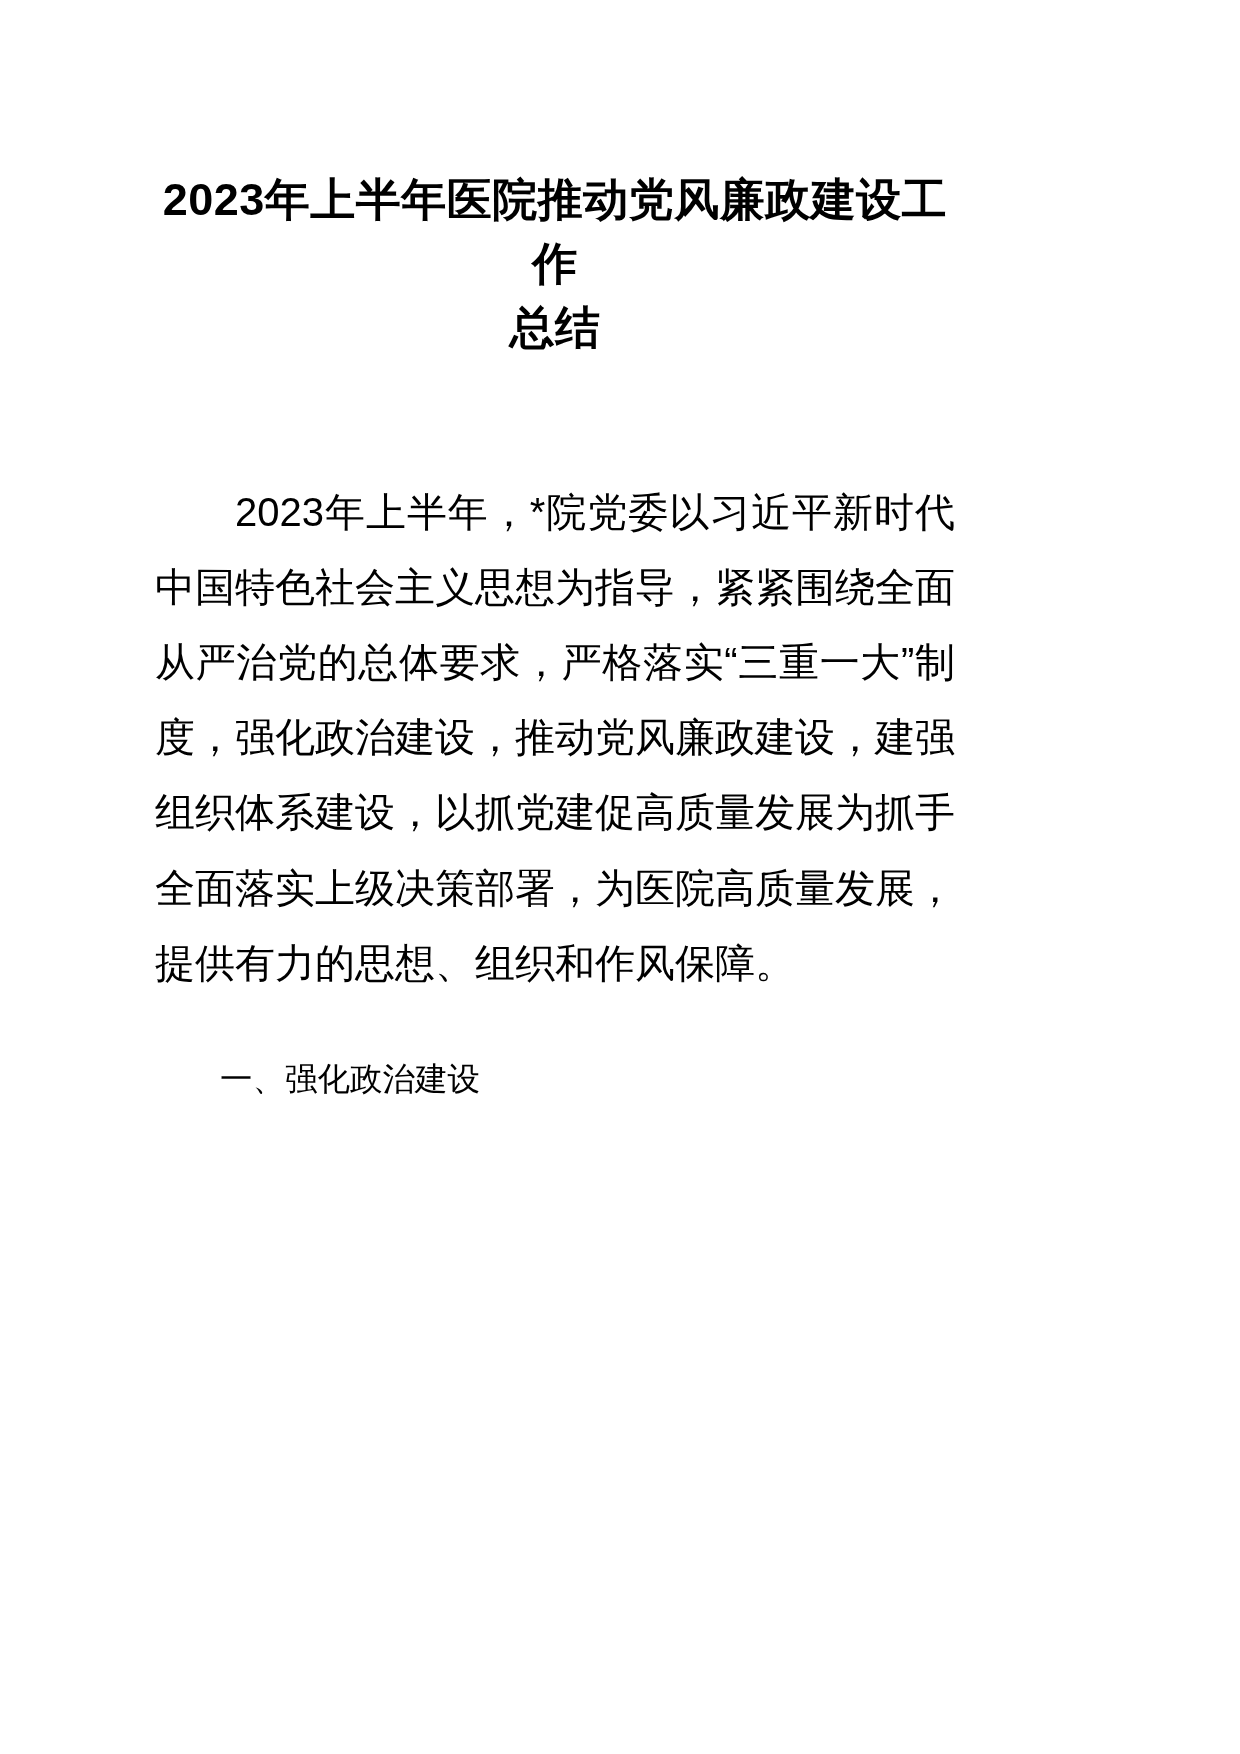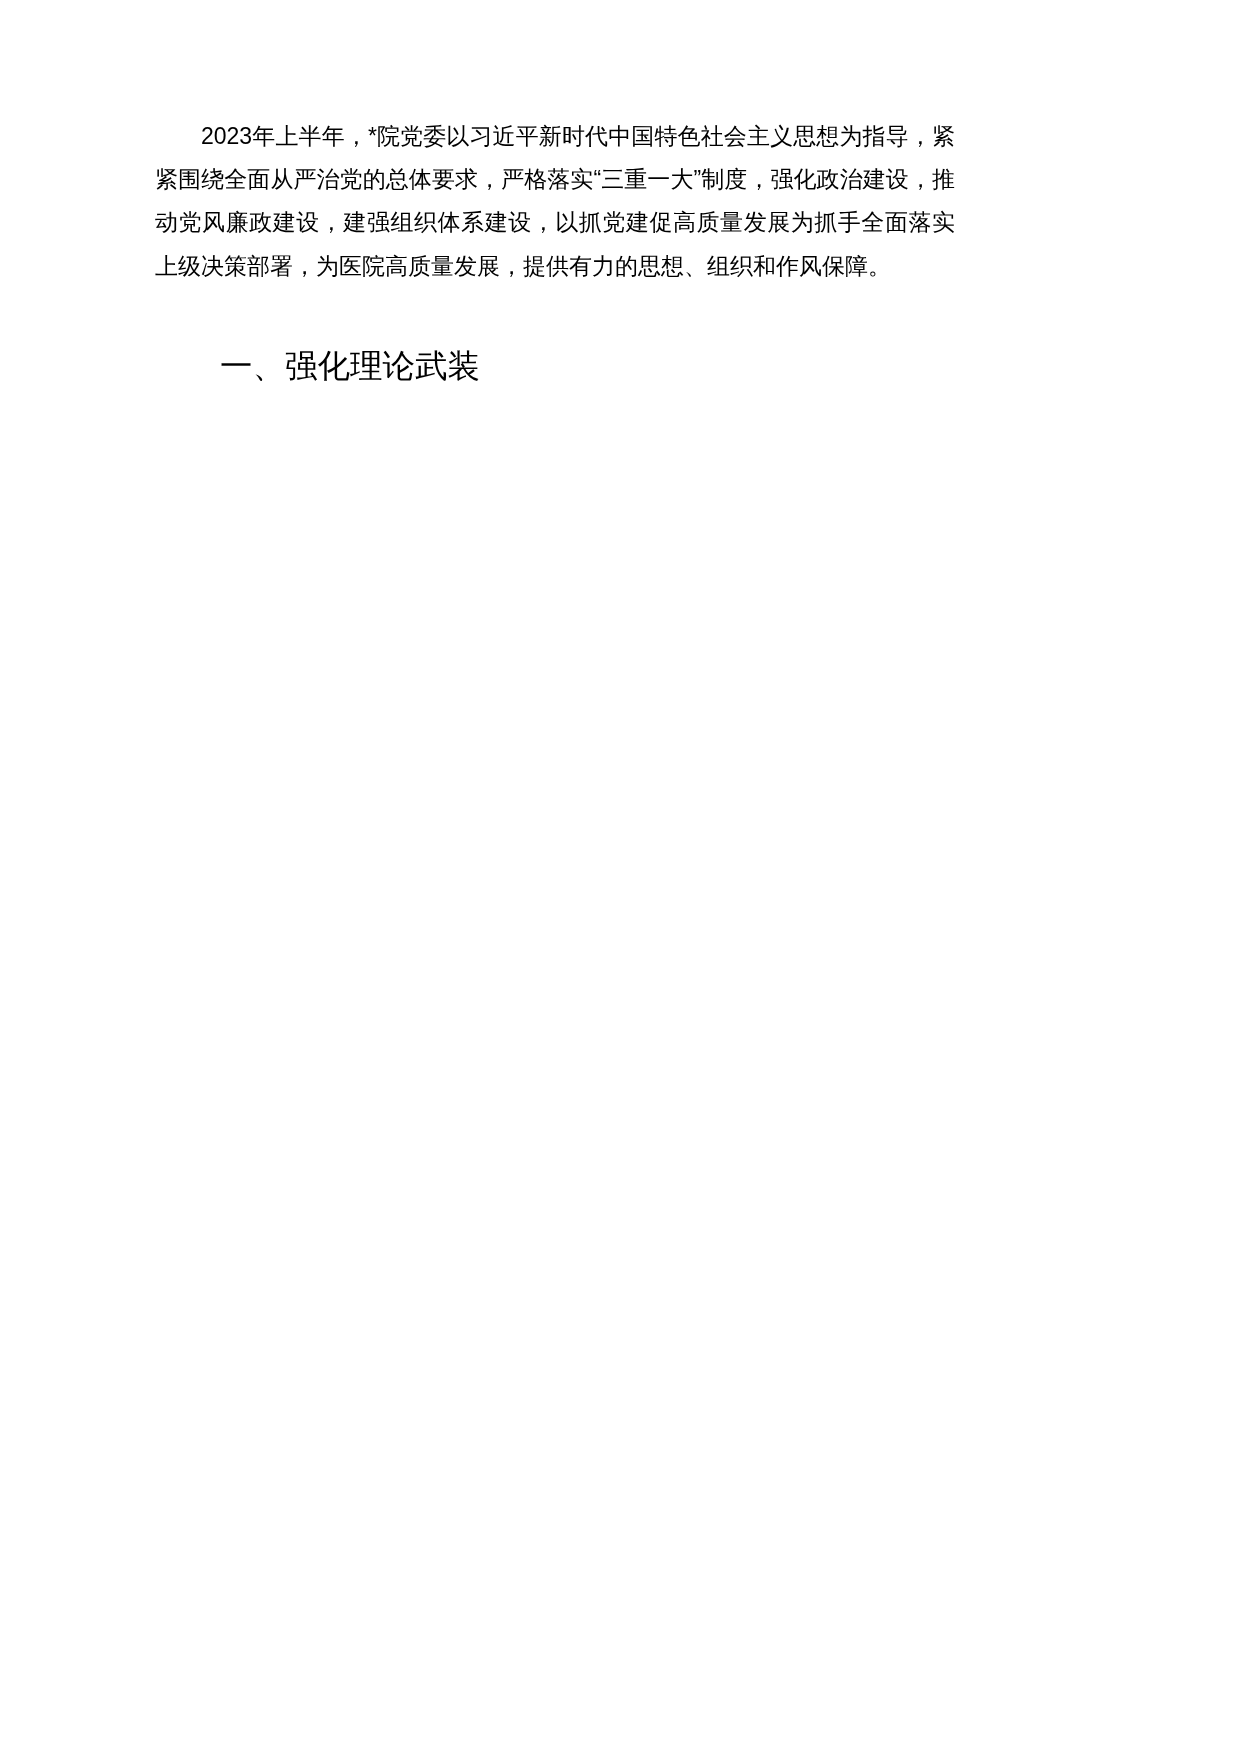--- a/index.html
+++ b/index.html
@@ -43,21 +43,21 @@
   .title-block {
     padding-top: 168px;
   }
   .title-gap {
     height: 62px;
   }
   .body-block {
     padding-top: 115px;
   }
   p.para {
-    font-size: 23px;
+    font-size: 40px;
     line-height: 1.88;
     text-align: justify;
     text-justify: inter-ideograph;
     margin: 0 0 0 0;
     text-indent: 2em;
     letter-spacing: 0px;
     word-break: break-all;
   }
   p.heading {
     font-size: 32.5px;
@@ -69,28 +69,35 @@
   }
   .spacer-md { height: 48px; }
 </style>
 </head>
 <body>
 
 <div class="page">
 
   <div class="content">
 
+    <div class="title-block">
+      <h1 class="doc-title">
+        <span class="title-line">2023年上半年医院推动党风廉政建设工作</span>
+        <span class="title-gap"></span>
+        <span class="title-line">总结</span>
+      </h1>
+    </div>
 
     <div class="body-block">
 
       <p class="para">2023年上半年，*院党委以习近平新时代中国特色社会主义思想为指导，紧紧围绕全面从严治党的总体要求，严格落实“三重一大”制度，强化政治建设，推动党风廉政建设，建强组织体系建设，以抓党建促高质量发展为抓手全面落实上级决策部署，为医院高质量发展，提供有力的思想、组织和作风保障。</p>
 
       <div class="spacer-md"></div>
 
-      <p class="heading">一、强化理论武装</p>
+      <p class="heading">一、强化政治建设</p>
 
       <div class="spacer-md"></div>
 
 
     </div>
 
   </div>
 
 </div>
 

